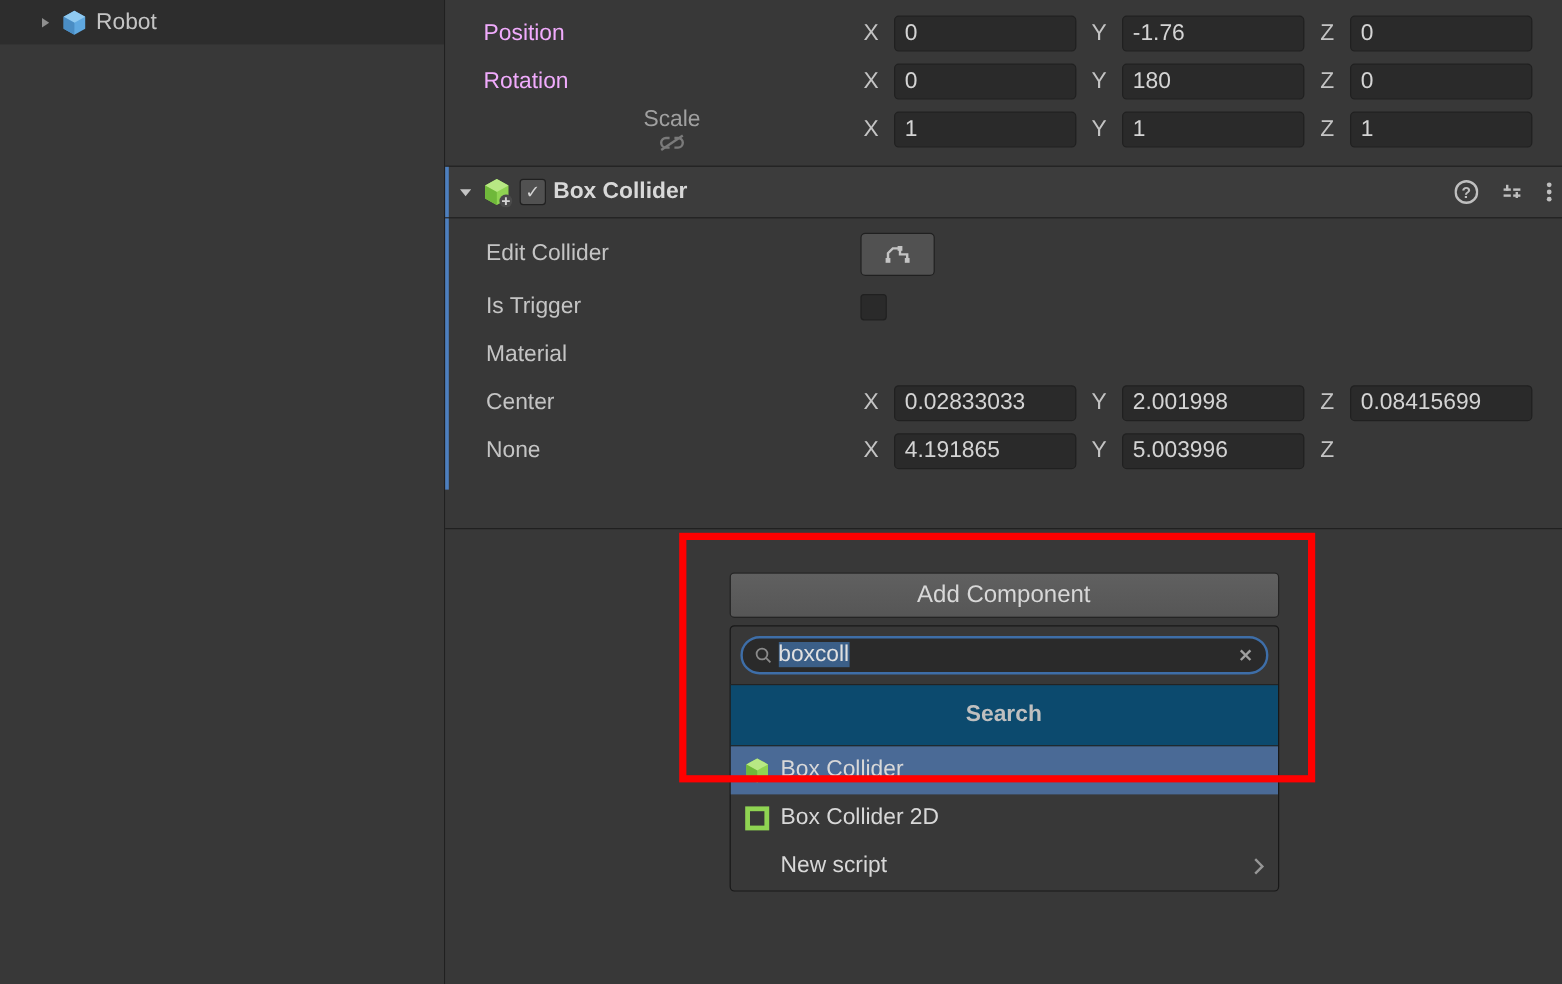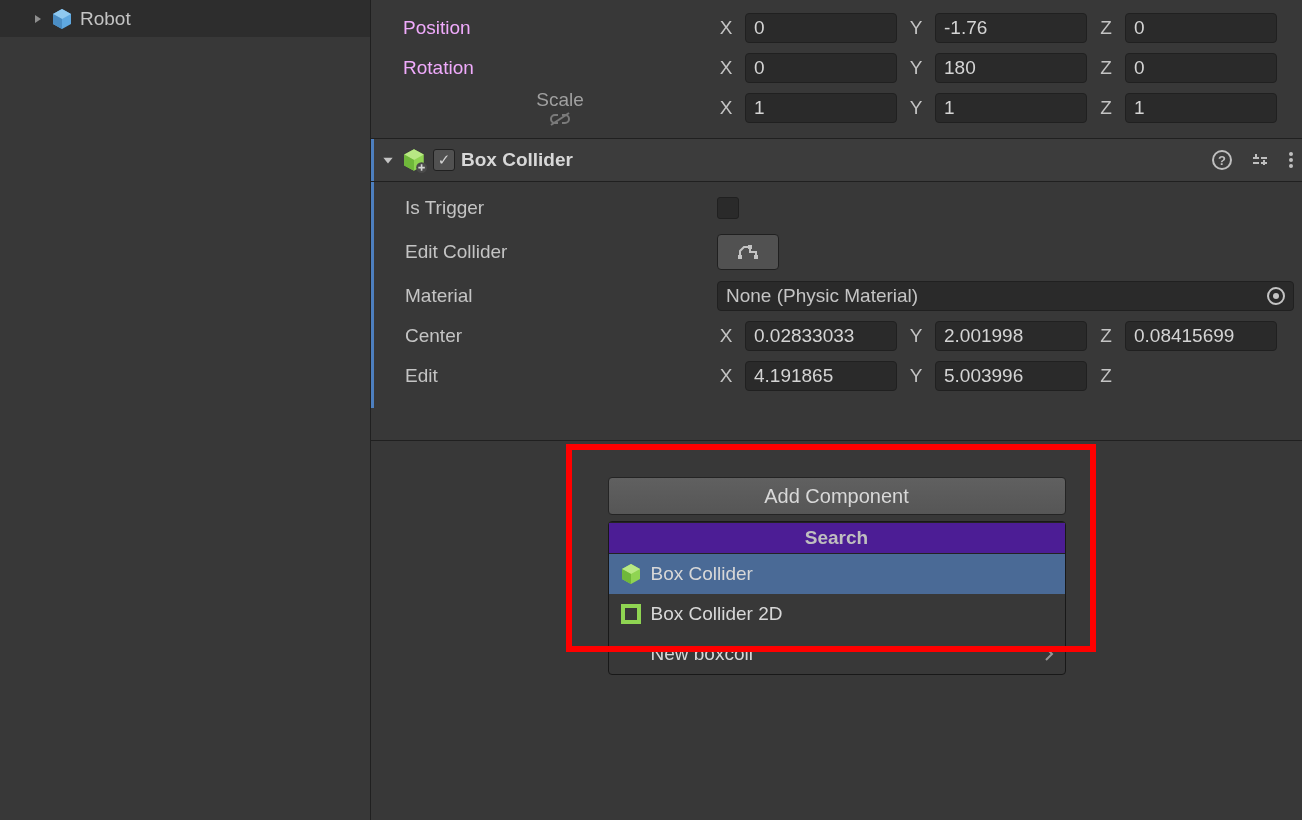--- a/index.html
+++ b/index.html
@@ -161,22 +161,22 @@
     border-radius:16px;
     background:#2a2a2a;
     display:flex; align-items:center;
     padding:0 10px;
     gap:6px;
   }
   .search-input-wrap .q { color:#8a8a8a; font-size:16px; }
   .search-text { flex:1; color:#e0e0e0; font-size:19px; }
   .search-text .sel { background:#3b5f88; }
   .popup-header {
-    height:32px;
-    background:#4c1d95;
+    height:52px;
+    background:#0c4a6e;
     border-top:1px solid #232323;
     border-bottom:1px solid #232323;
     display:flex; align-items:center; justify-content:center;
     font-weight:600; color:#bfbfbf;
   }
   .popup-item {
     height:40px;
     display:flex; align-items:center;
     padding:0 10px;
     gap:8px;
@@ -302,71 +302,84 @@
             <circle cx="3" cy="4" r="2" fill="#bfbfbf"></circle>
             <circle cx="3" cy="10" r="2" fill="#bfbfbf"></circle>
             <circle cx="3" cy="16" r="2" fill="#bfbfbf"></circle>
           </svg>
       </span>
     </div>
   </div>
 
   <div class="component-body">
     <div class="blue-bar"></div>
-    <div class="body-row">
-      <div class="body-label">Is Trigger</div>
-      <span class="checkbox empty"></span>
-    </div>
     <div class="body-row" style="height:48px;">
       <div class="body-label">Edit Collider</div>
       <div class="edit-collider-btn">
         <svg width="26" height="20" viewBox="0 0 26 20">
             <path d="M5 15 L5 9 L9 5 L15 5 L15 10 L21 10 L21 15" fill="none" stroke="#c4c4c4" stroke-width="2"></path>
             <rect x="3" y="13" width="4" height="4" fill="#c4c4c4"></rect>
             <rect x="13" y="3" width="4" height="4" fill="#c4c4c4"></rect>
             <rect x="19" y="13" width="4" height="4" fill="#c4c4c4"></rect>
           </svg>
       </div>
     </div>
     <div class="body-row">
+      <div class="body-label">Is Trigger</div>
+      <span class="checkbox empty"></span>
+    </div>
+    <div class="body-row">
       <div class="body-label">Material</div>
-      <div class="obj-field">
-        <span>None (Physic Material)</span>
-        <span class="target"></span>
-      </div>
     </div>
     <div class="body-row">
       <div class="body-label">Center</div>
       <div class="vec-group">
         <span class="axis-label">X</span>
         <input class="num-input" value="0.02833033" style="">
         <span class="axis-label">Y</span>
         <input class="num-input" value="2.001998" style="">
         <span class="axis-label">Z</span>
         <input class="num-input" value="0.08415699" style="">
       </div>
     </div>
     <div class="body-row">
-      <div class="body-label">Edit</div>
+      <div class="body-label">None</div>
       <div class="vec-group">
         <span class="axis-label">X</span>
         <input class="num-input" value="4.191865" style="">
         <span class="axis-label">Y</span>
         <input class="num-input" value="5.003996" style="">
         <span class="axis-label">Z</span>
       </div>
     </div>
   </div>
 
   <div class="add-comp-area">
     <div class="add-comp-btn">
       <span>Add Component</span>
     </div>
 
     <div class="popup">
+      <div class="popup-search">
+        <div class="search-input-wrap">
+          <span class="q">
+            <svg width="14" height="14" viewBox="0 0 14 14">
+                <circle cx="6" cy="6" r="4.5" fill="none" stroke="#8a8a8a" stroke-width="1.5"></circle>
+                <line x1="9.5" y1="9.5" x2="13" y2="13" stroke="#8a8a8a" stroke-width="1.5"></line>
+              </svg>
+          </span>
+          <span class="search-text"><span class="sel">boxcoll</span></span>
+          <span>
+            <svg width="14" height="14" viewBox="0 0 14 14">
+                <line x1="3" y1="3" x2="11" y2="11" stroke="#a0a0a0" stroke-width="2"></line>
+                <line x1="11" y1="3" x2="3" y2="11" stroke="#a0a0a0" stroke-width="2"></line>
+              </svg>
+          </span>
+        </div>
+      </div>
       <div class="popup-header">Search</div>
 
       <div class="popup-item selected">
         <span>
           <svg width="24" height="24" viewBox="0 0 24 24">
               <path d="M12 2 L21 7 L21 17 L12 22 L3 17 L3 7 Z" fill="#8fd452"></path>
               <path d="M12 2 L21 7 L12 12 L3 7 Z" fill="#b8e884"></path>
               <path d="M12 12 L12 22 L3 17 L3 7 Z" fill="#6fb83a"></path>
             </svg>
         </span>
@@ -375,21 +388,21 @@
       <div class="popup-item">
         <span>
           <svg width="24" height="24" viewBox="0 0 24 24">
               <rect x="4" y="4" width="16" height="16" fill="none" stroke="#8fd452" stroke-width="4"></rect>
             </svg>
         </span>
         <span>Box Collider 2D</span>
       </div>
       <div class="popup-item">
         <span style="width:24px;"></span>
-        <span>New boxcoll</span>
+        <span>New script</span>
         <span class="chev">
           <svg width="12" height="16" viewBox="0 0 12 16">
               <path d="M3 2 L9 8 L3 14" fill="none" stroke="#969696" stroke-width="2"></path>
             </svg>
         </span>
       </div>
     </div>
 
     <div class="highlight-box"></div>
   </div>

